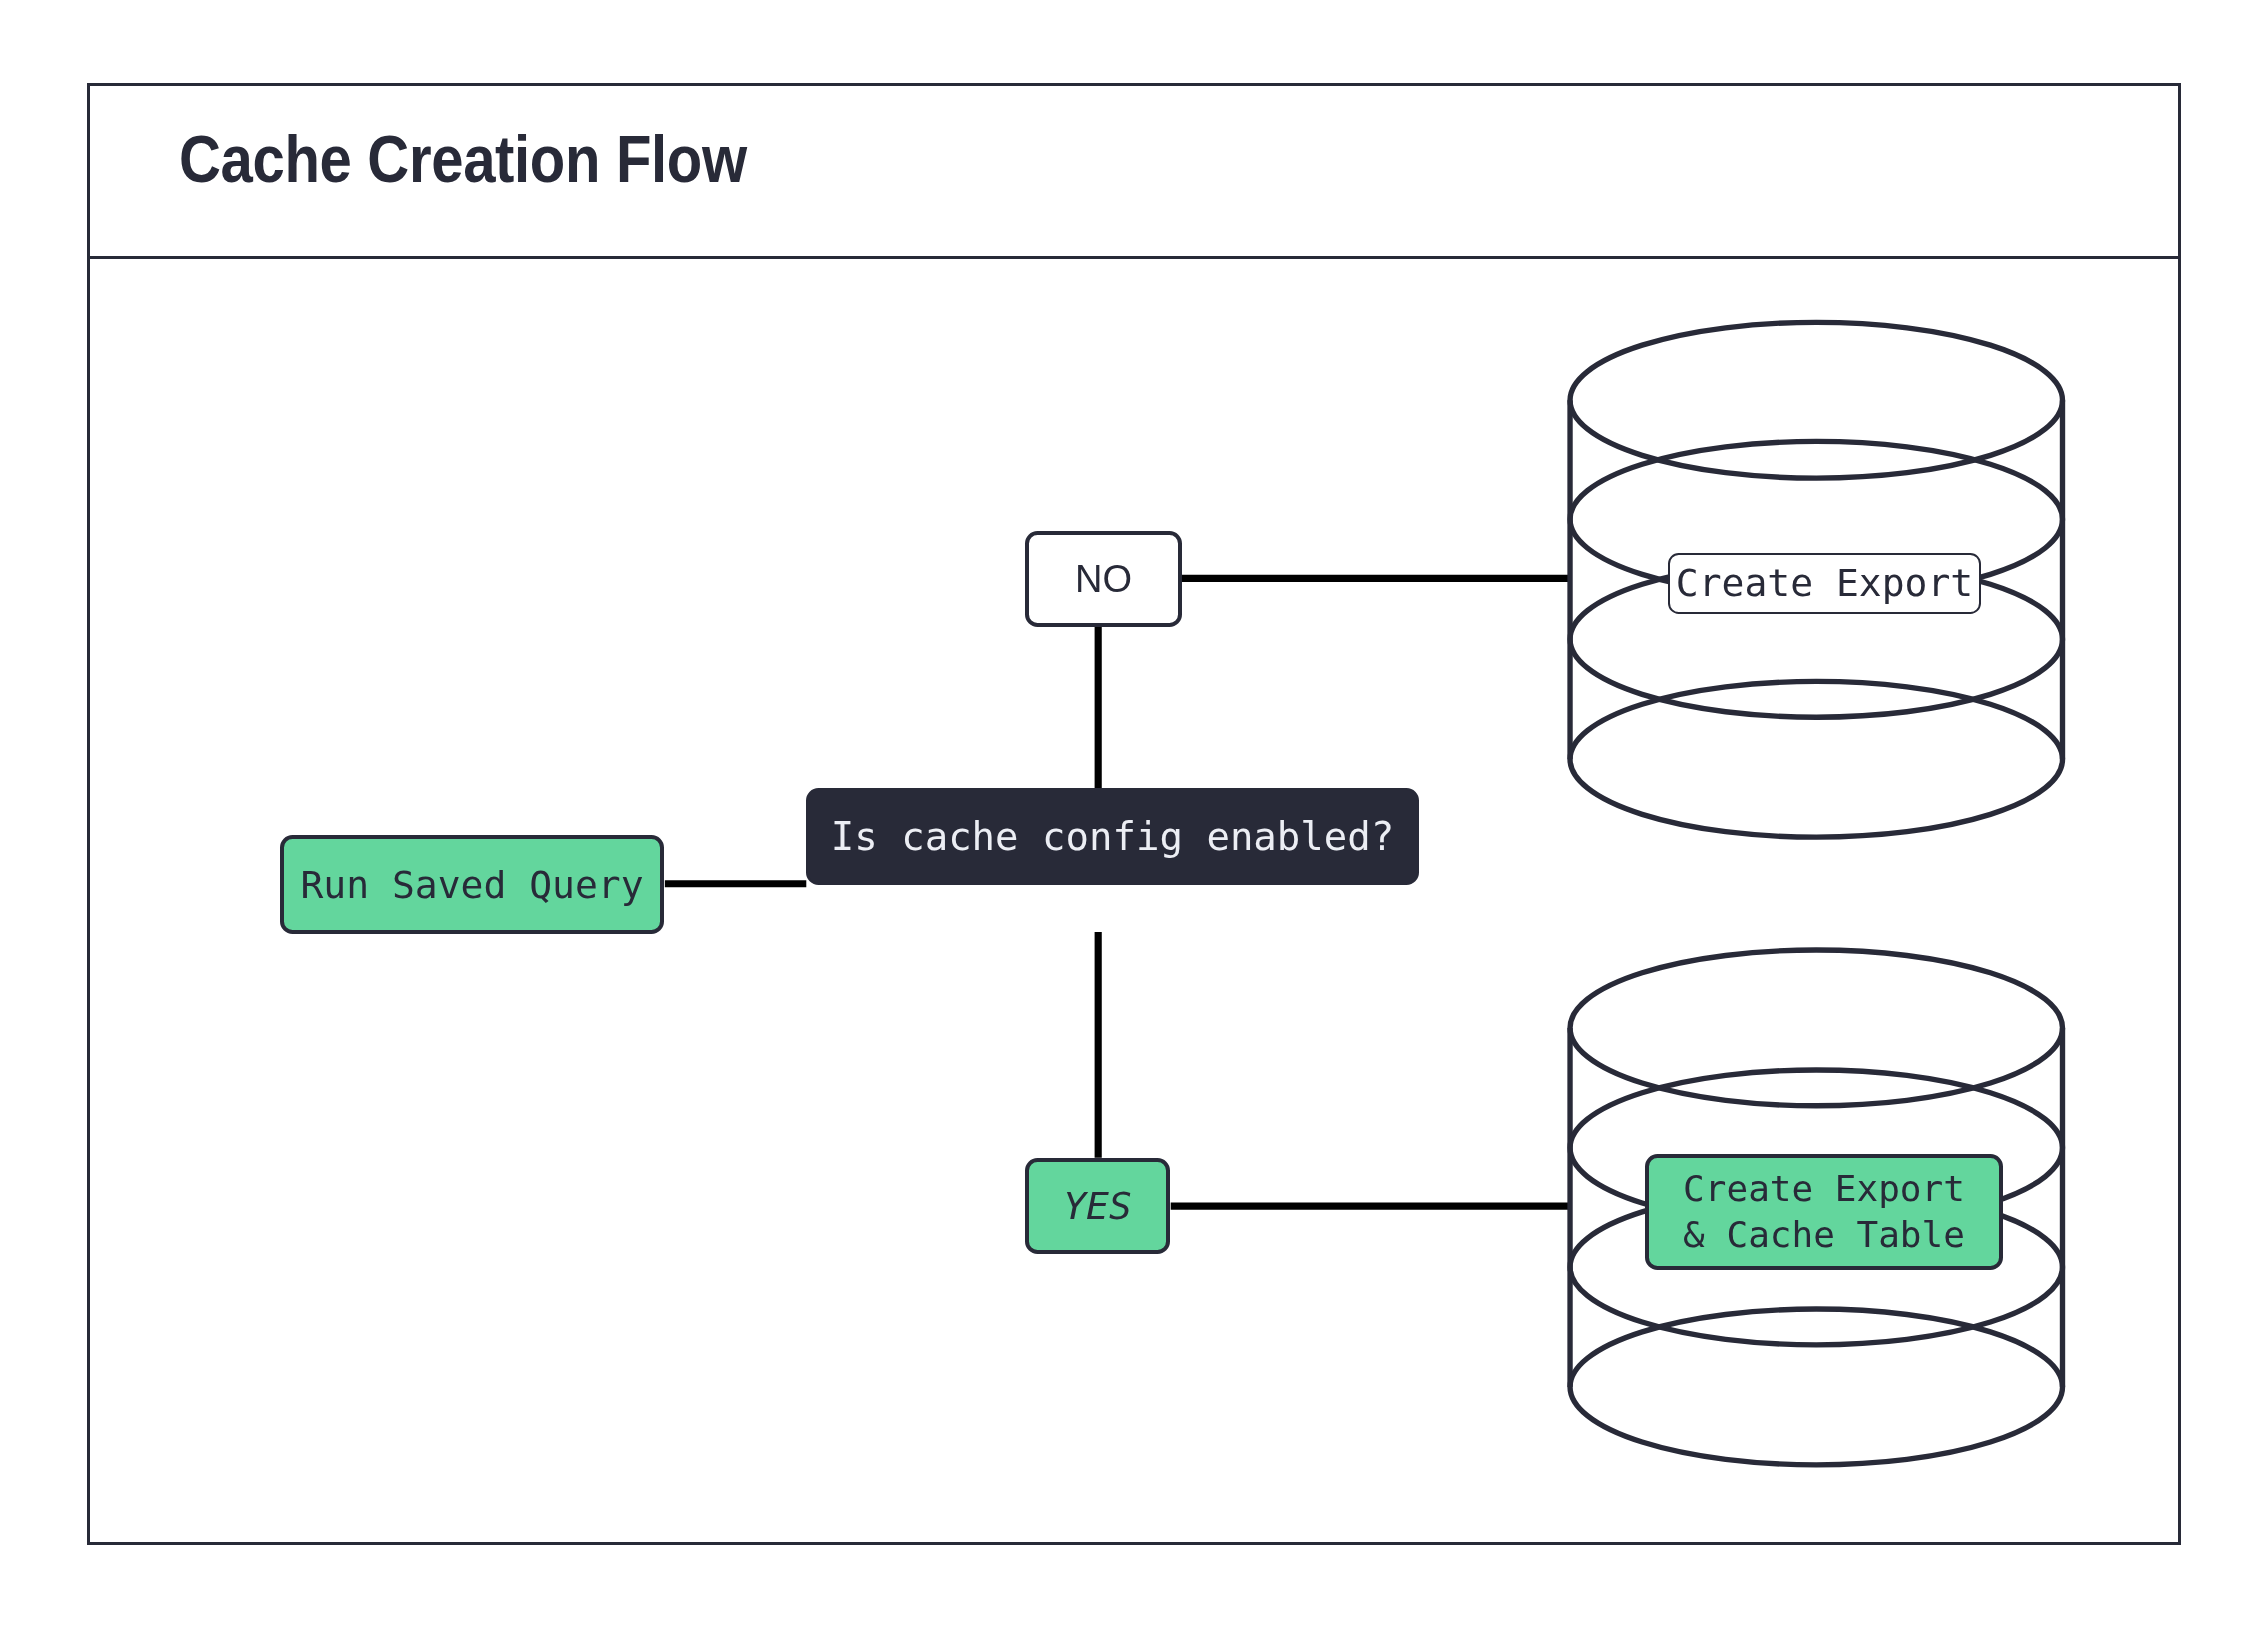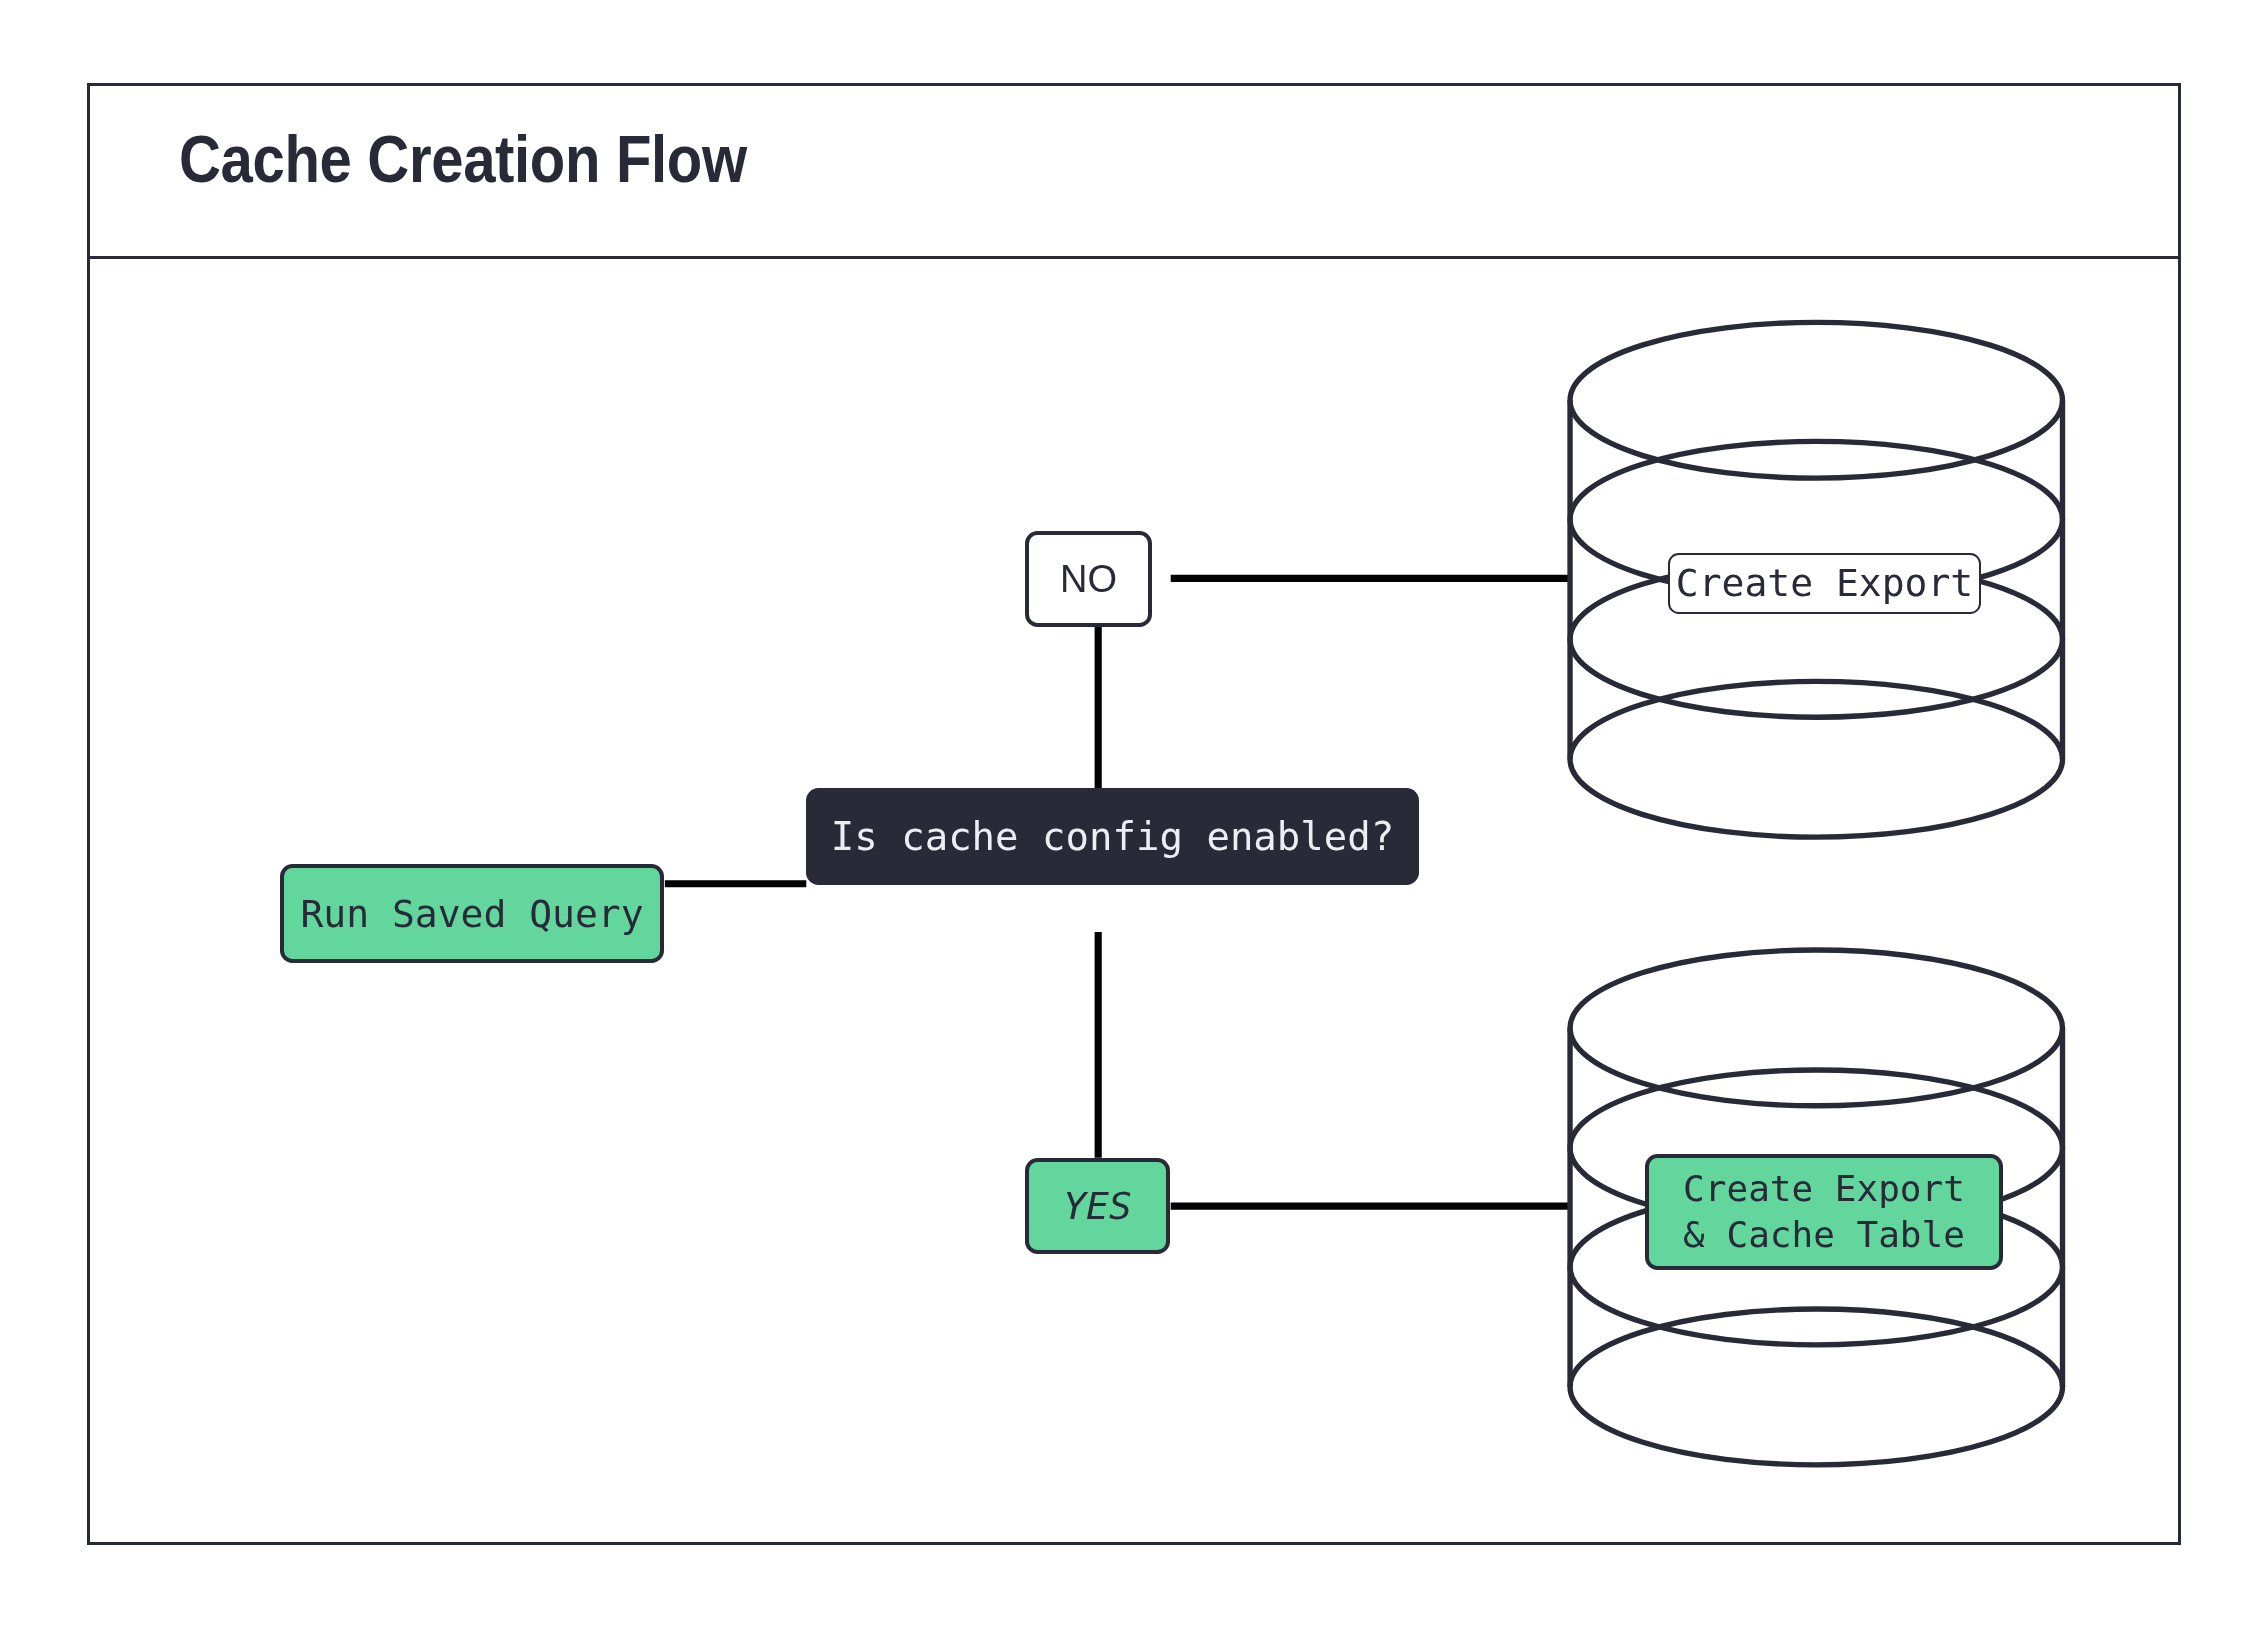--- a/index.html
+++ b/index.html
@@ -109,27 +109,27 @@
     background: #ffffff;
     border: 2.7px solid #282a38;
     border-radius: 10.7px;
     color: #282a38;
     font-family: "DejaVu Sans Mono", monospace;
     font-size: 38px;
   }
 
   
   #node-run-saved-query {
-    left: 280px;  top: 864px;  width: 384px;  height: 99px;
+    left: 280px;  top: 835px;  width: 384px;  height: 99px;
   }
   #node-decision {
     left: 806px;  top: 788px;  width: 613px;  height: 97px;
   }
   #node-no {
-    left: 1025px; top: 531px;  width: 127px;  height: 96px;
+    left: 1025px; top: 531px;  width: 157px;  height: 96px;
   }
   #node-yes {
     left: 1025px; top: 1158px; width: 145px;  height: 96px; font-style: italic;
   }
   #label-create-export {
     left: 1668px; top: 553px;  width: 313px;  height: 61px;
     line-height: 1.15;
   }
   #label-create-export-cache {
     left: 1645px; top: 1154px; width: 358px;  height: 116px;

